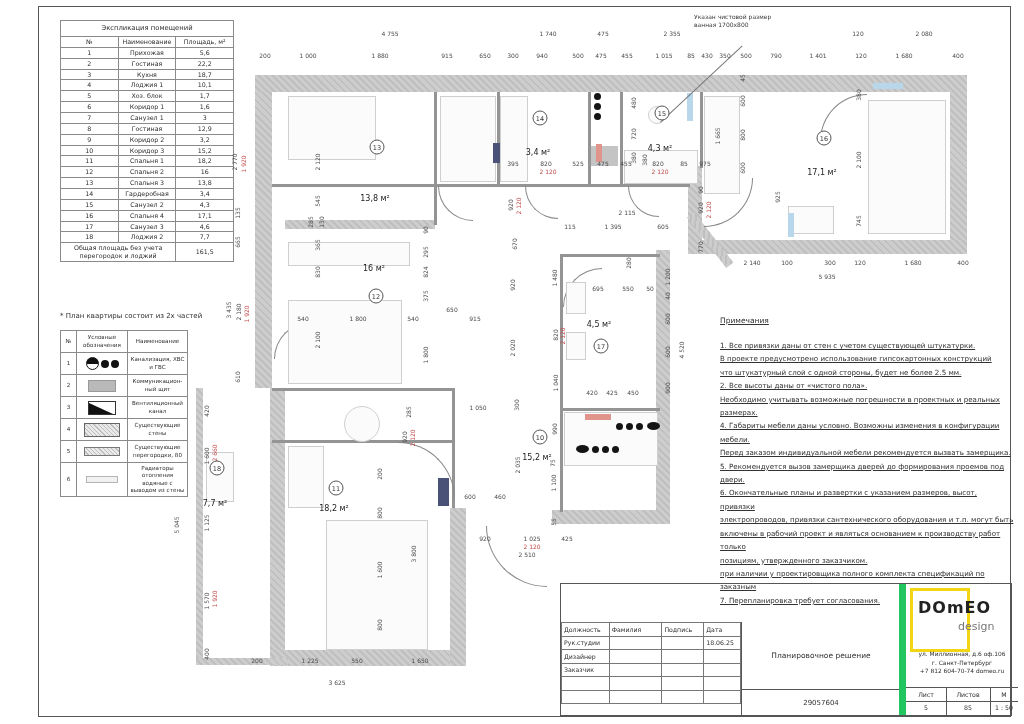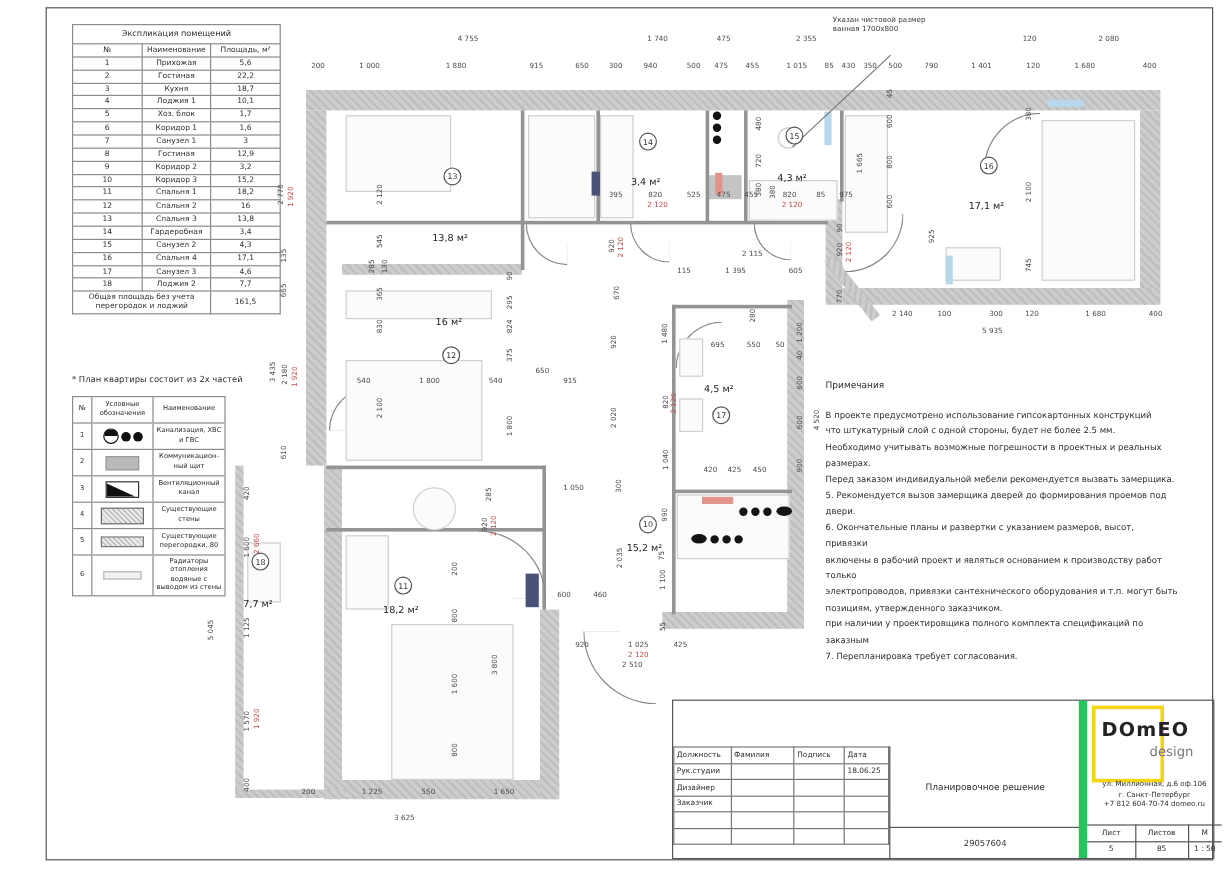--- a/index.html
+++ b/index.html
@@ -52,21 +52,21 @@
        transform:translate(-50%,-50%);letter-spacing:0px;}
   .dim.v{transform:translate(-50%,-50%) rotate(-90deg);}
   .dim.r{color:#c24a4a;}
   .rc{position:absolute;width:13px;height:13px;border:1px solid #555;border-radius:50%;
       background:#fff;font-size:6.5px;color:#333;display:flex;align-items:center;
       justify-content:center;transform:translate(-50%,-50%);}
   .ra{position:absolute;font-size:8px;color:#222;white-space:nowrap;transform:translate(-50%,-50%);}
   #annot{left:694px;top:13px;font-size:6px;color:#3a3a3a;line-height:1.4;}
 
   
-  #notes{left:688px;top:316px;width:294px;}
+  #notes{left:720px;top:316px;width:294px;text-decoration:underline;}
   #notes .nt-title{font-size:7.5px;margin-bottom:14px;color:#2e2e2e;}
   #notes .nt-line{font-size:7.1px;line-height:13.4px;color:#2e2e2e;}
   #tb{left:560px;top:583px;width:450px;height:131px;border:1px solid #555;}
   #tb-title{position:absolute;left:0;top:0;width:338px;height:30px;border-bottom:1px solid #555;
       display:flex;align-items:center;justify-content:center;font-size:9px;color:#2e2e2e;}
   #signtbl{position:absolute;left:0px;top:38px;width:180px;border-collapse:collapse;}
   #signtbl td{border:1px solid #777;font-size:6.2px;height:12.5px;padding:0 2px;color:#2e2e2e;}
   #doc-title{position:absolute;left:180px;top:38px;width:158px;height:67px;border-left:1px solid #555;
       display:flex;align-items:center;justify-content:center;font-size:7.5px;color:#2e2e2e;}
   #doc-num{position:absolute;left:180px;top:105px;width:158px;height:26px;border-left:1px solid #555;
@@ -501,28 +501,31 @@
         <div class="rc" style="left: 336px; top: 488px;">11</div>
         <div class="ra" style="left: 334px; top: 508px;">18,2 м²</div>
         <div class="rc" style="left: 217px; top: 468px;">18</div>
         <div class="ra" style="left: 215px; top: 503px;">7,7 м²</div>
       </div>
   </div>
 
   <div class="abs" id="notes">
     <div class="nt-title">Примечания</div>
     <div id="notes-lines">
+        <div class="nt-line">1. Все привязки даны от стен с учетом существующей штукатурки.</div>
         <div class="nt-line">В проекте предусмотрено использование гипсокартонных конструкций</div>
         <div class="nt-line">что штукатурный слой с одной стороны, будет не более 2.5 мм.</div>
+        <div class="nt-line">2. Все высоты даны от «чистого пола».</div>
         <div class="nt-line">Необходимо учитывать возможные погрешности в проектных и реальных размерах.</div>
+        <div class="nt-line">4. Габариты мебели даны условно. Возможны изменения в конфигурации мебели.</div>
         <div class="nt-line">Перед заказом индивидуальной мебели рекомендуется вызвать замерщика.</div>
         <div class="nt-line">5. Рекомендуется вызов замерщика дверей до формирования проемов под двери.</div>
         <div class="nt-line">6.  Окончательные  планы  и  развертки  с  указанием  размеров,  высот,  привязки</div>
+        <div class="nt-line">электропроводов, привязки сантехнического оборудования и т.п. могут быть</div>
         <div class="nt-line">включены в рабочий проект и являться основанием к производству работ только</div>
-        <div class="nt-line">электропроводов, привязки сантехнического оборудования и т.п. могут быть</div>
         <div class="nt-line">позициям, утвержденного заказчиком.</div>
         <div class="nt-line">при  наличии  у  проектировщика  полного  комплекта  спецификаций  по  заказным</div>
         <div class="nt-line">7. Перепланировка требует согласования.</div>
       </div>
   </div>
 
   <div class="abs" id="tb">
     <table id="signtbl">
         <tbody id="sign-body">
           <tr>

